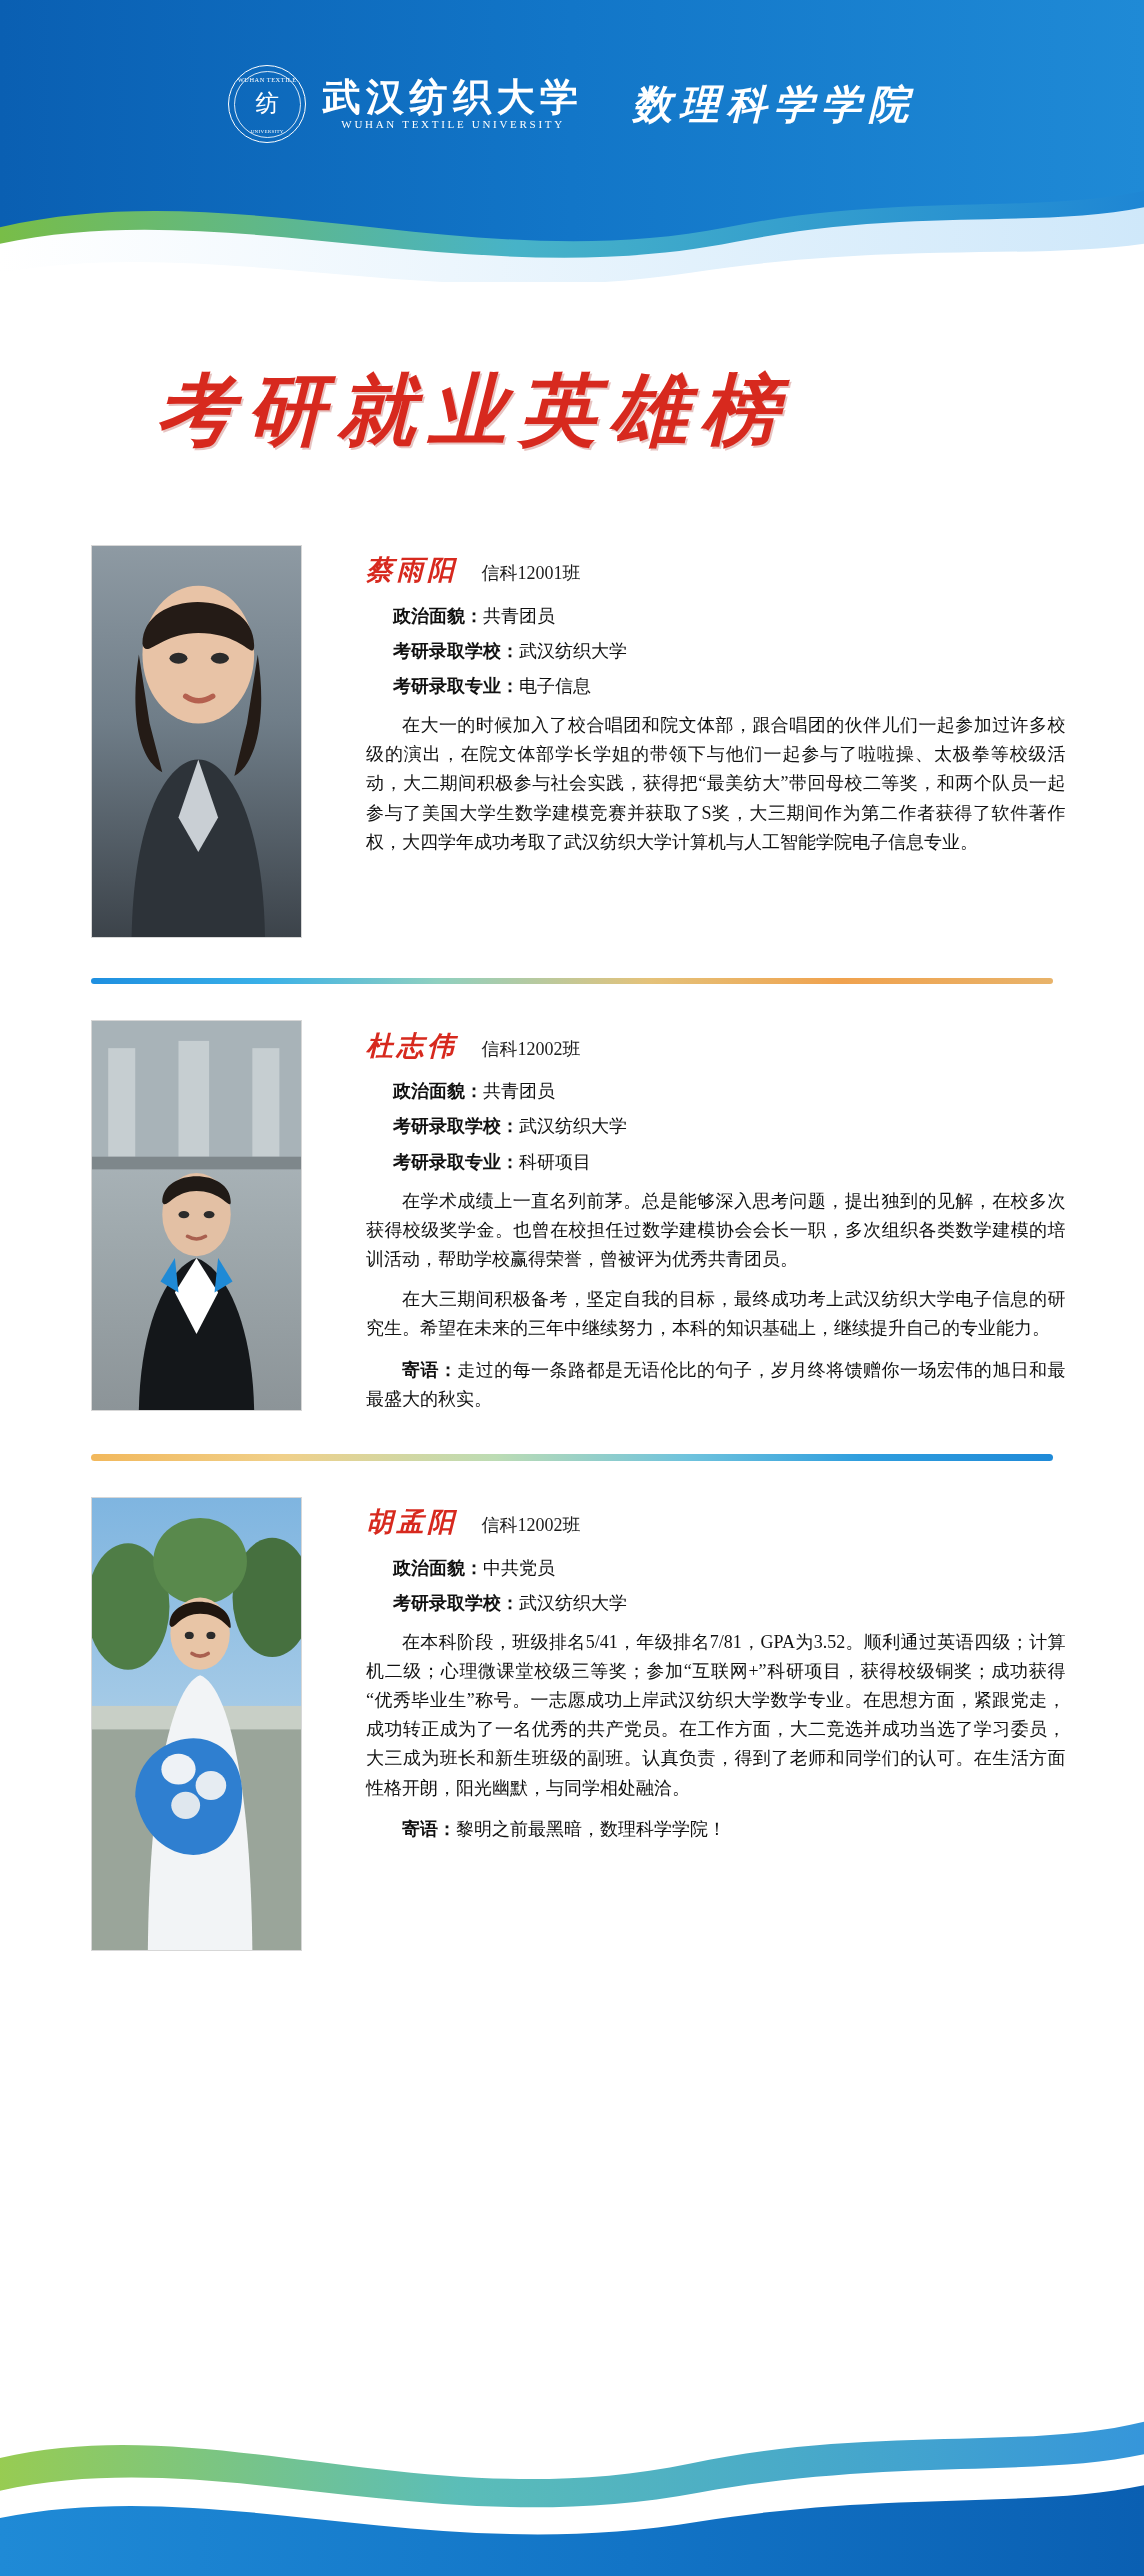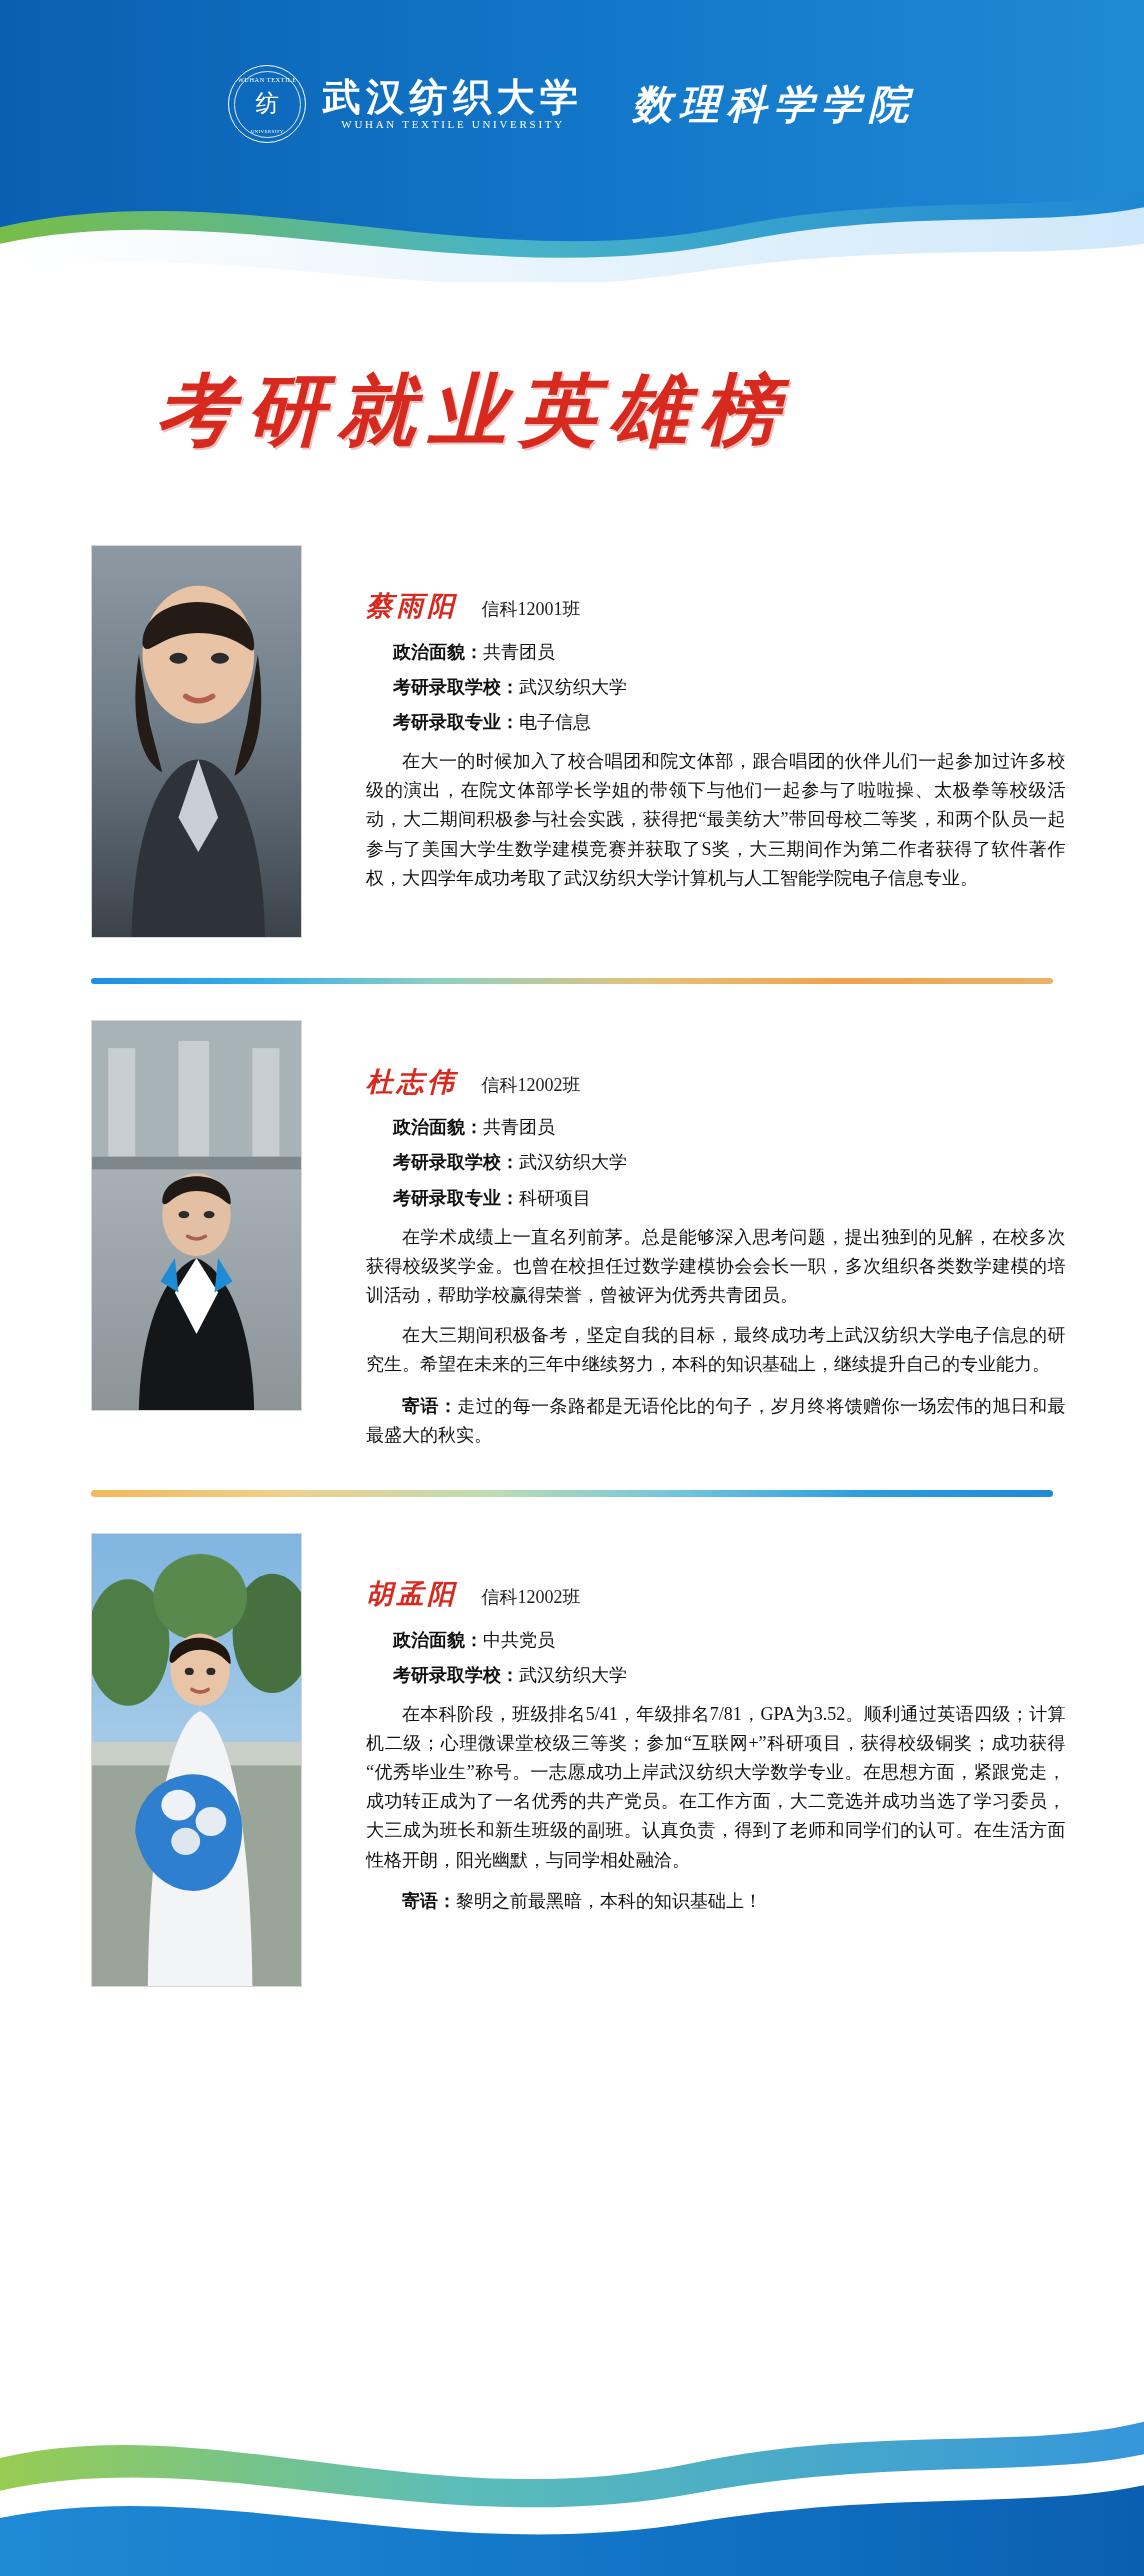--- a/index.html
+++ b/index.html
@@ -172,21 +172,20 @@
     gap: 23.6px;
     margin-bottom: 14.5px;
   }
   .stu-name {
     font-size: 27px;
     font-weight: bold;
     font-style: italic;
     color: #d7291e;
     letter-spacing: 3.6px;
     font-family: "Liberation Serif", "DejaVu Serif", serif;
-    margin-top: 36px;
   }
   .stu-class {
     font-size: 18px;
     color: #1a1a1a;
     font-family: "Liberation Serif", serif;
   }
   .field {
     font-size: 18px;
     color: #111111;
     margin: 8.2px 0 8.2px 27px;
@@ -414,21 +413,21 @@
           <span class="stu-class">信科12002班</span>
         </div>
         <div class="field">
           <span class="k">政治面貌：</span><span>中共党员</span>
         </div>
         <div class="field">
           <span class="k">考研录取学校：</span><span>武汉纺织大学</span>
         </div>
         <p class="para">在本科阶段，班级排名5/41，年级排名7/81，GPA为3.52。顺利通过英语四级；计算机二级；心理微课堂校级三等奖；参加“互联网+”科研项目，获得校级铜奖；成功获得“优秀毕业生”称号。一志愿成功上岸武汉纺织大学数学专业。在思想方面，紧跟党走，成功转正成为了一名优秀的共产党员。在工作方面，大二竞选并成功当选了学习委员，大三成为班长和新生班级的副班。认真负责，得到了老师和同学们的认可。在生活方面性格开朗，阳光幽默，与同学相处融洽。</p>
         <p class="motto">
-          <span class="k">寄语：</span><span>黎明之前最黑暗，本科的知识基础上！</span>
+          <span class="k">寄语：</span><span>黎明之前最黑暗，数理科学学院！</span>
         </p>
       </div>
     </div>
 
   </div>
 
   <div class="footer">
     <svg viewBox="0 0 1259 250" preserveAspectRatio="none">
       <defs>
         <linearGradient id="fg1" x1="0" y1="0" x2="1" y2="0">

